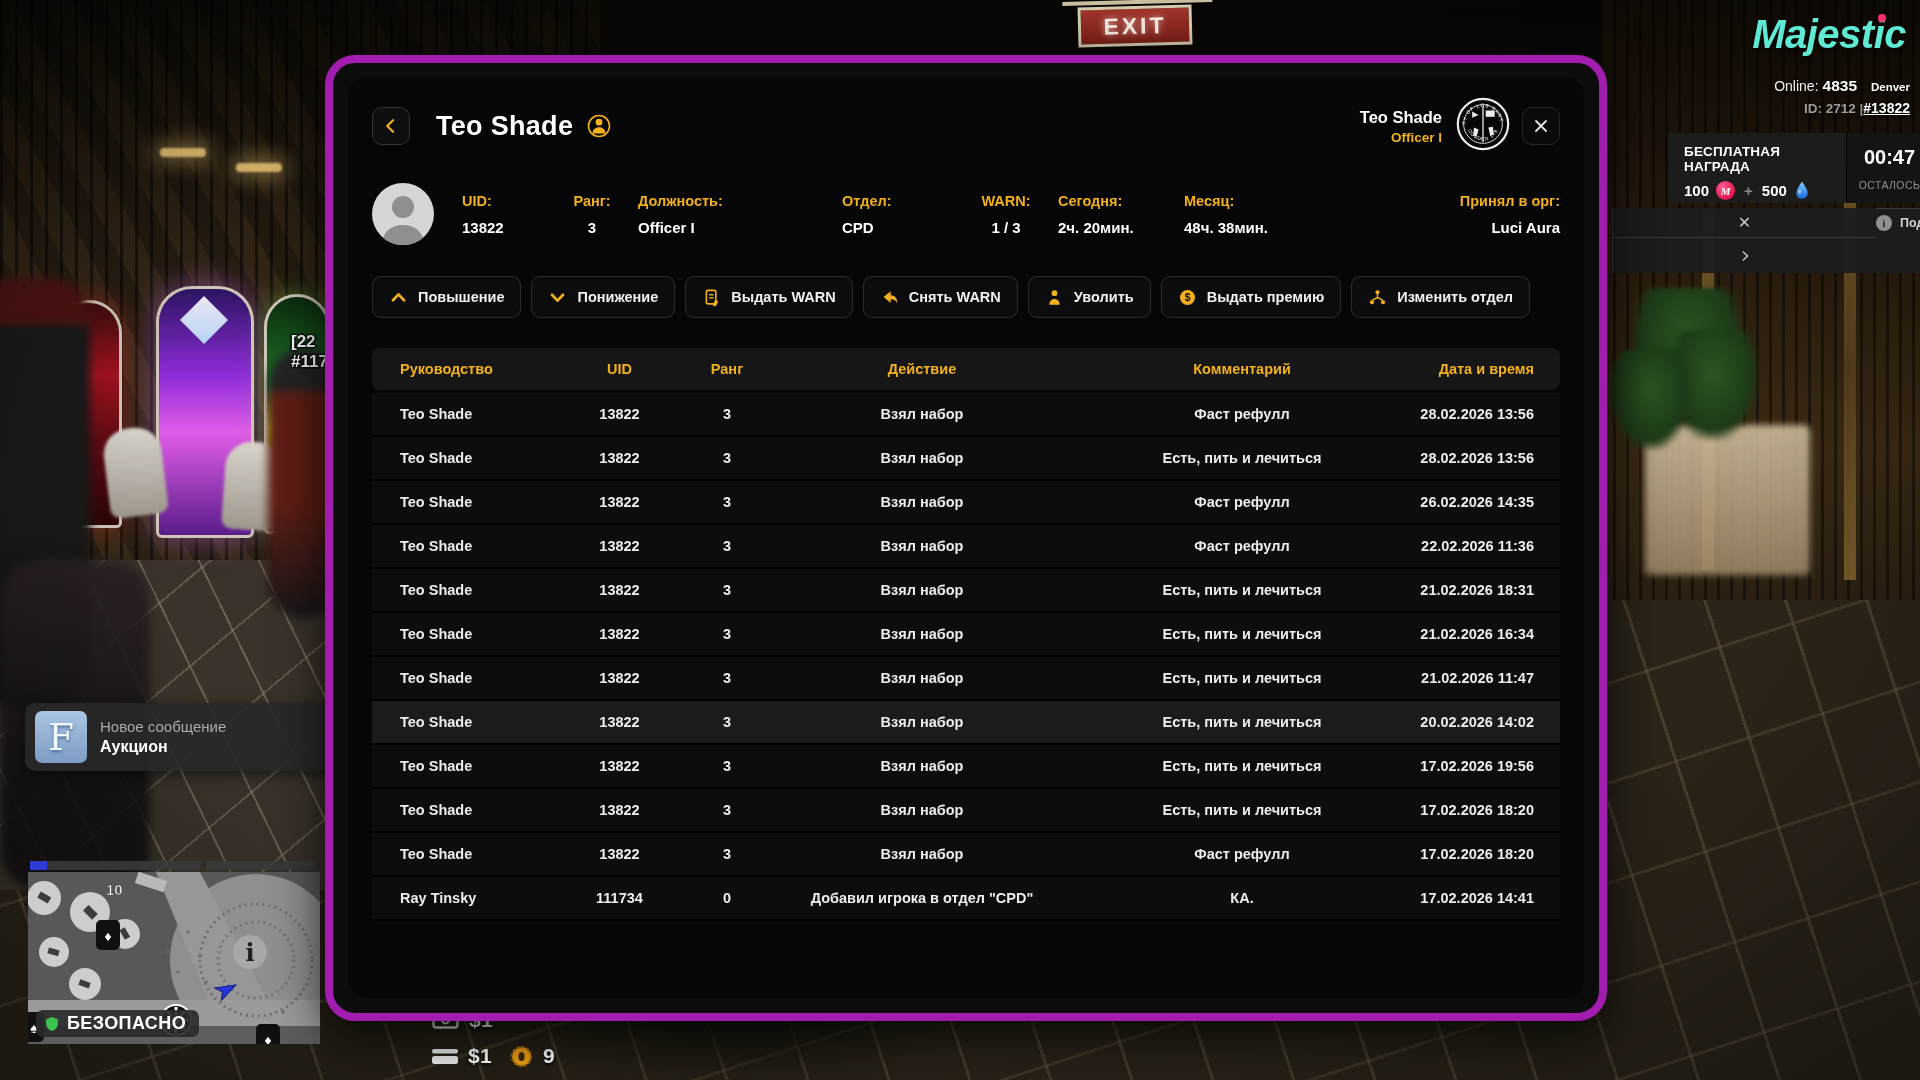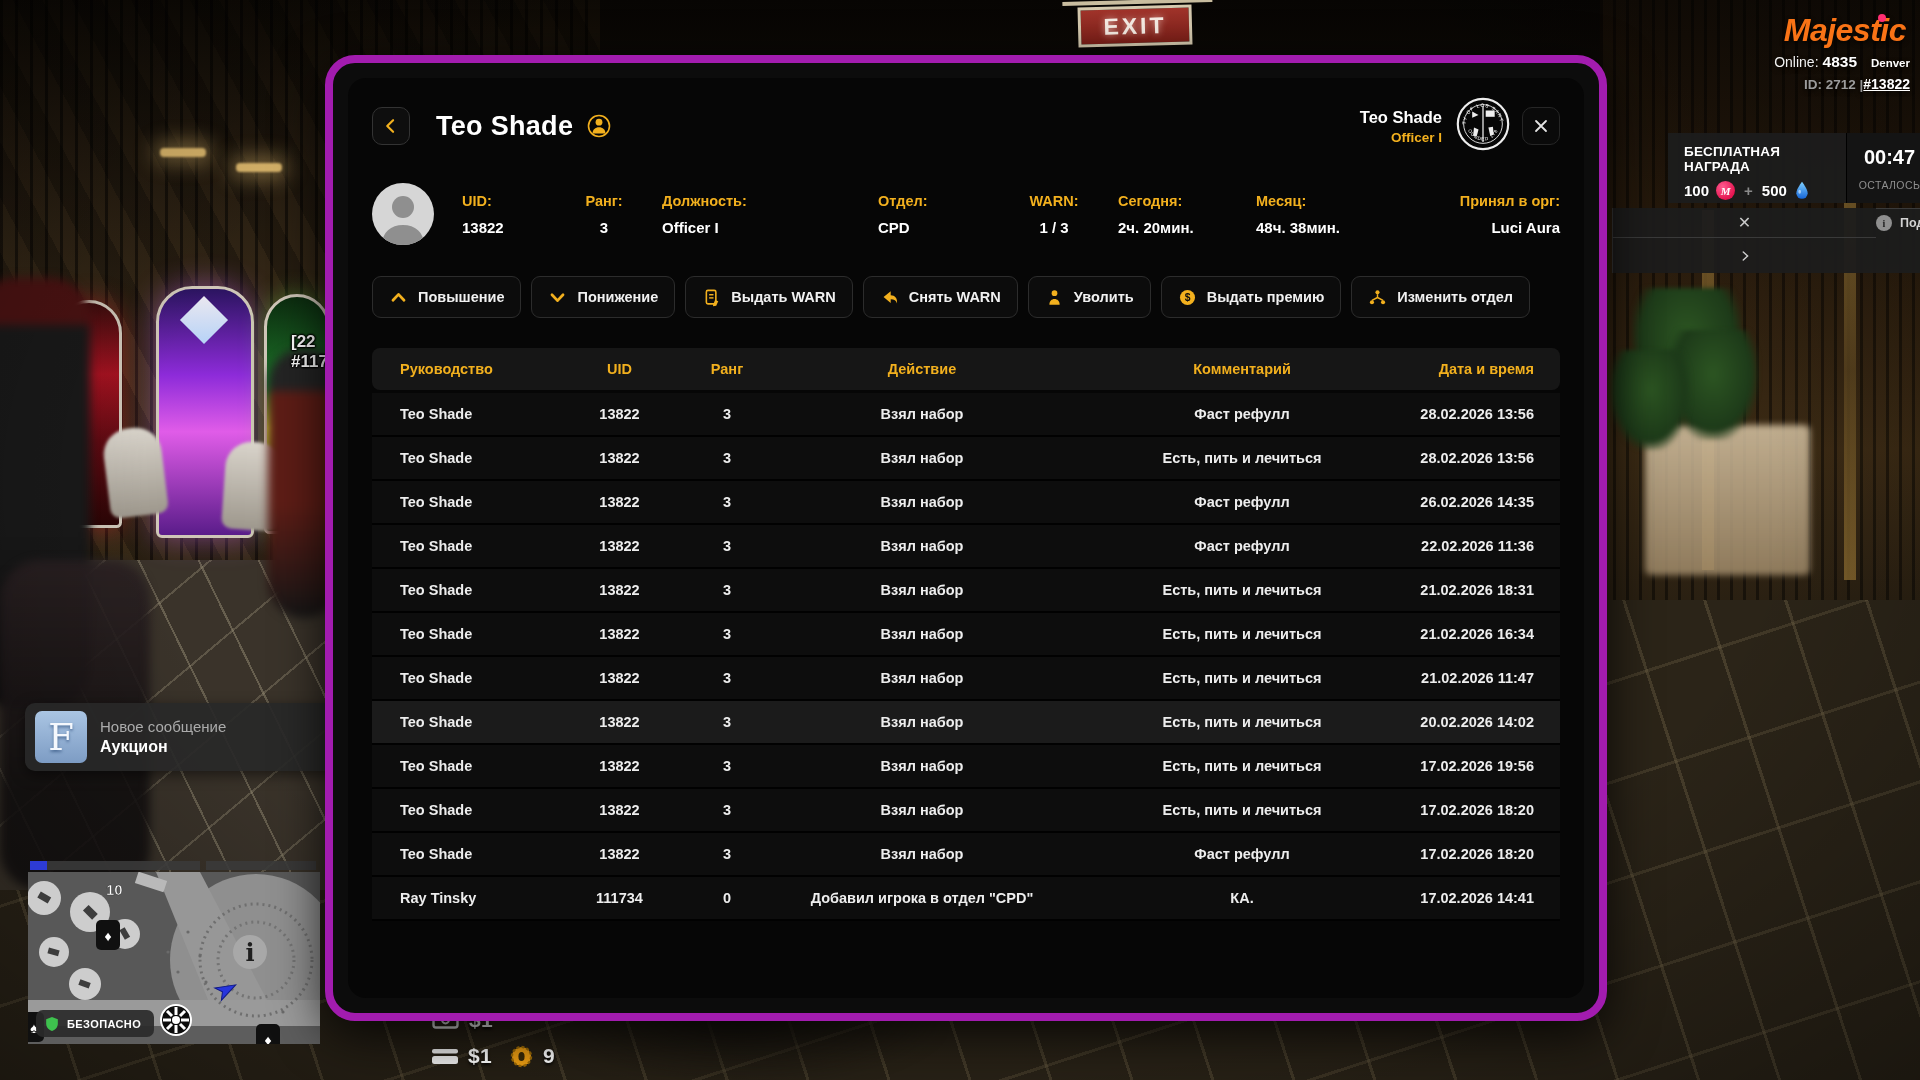--- a/index.html
+++ b/index.html
@@ -96,21 +96,21 @@
 
   
   .minimap { position:absolute; left:28px; top:858px; width:292px; height:190px; z-index:5; }
   .mm-bars { position:absolute; top:3px; left:2px; right:4px; height:9px; display:flex; gap:6px; }
   .mm-bar { background:rgba(58,58,58,.9); flex:1; position:relative; }
   .mm-bar.b1 { flex:1.55; }
   .mm-bar.b1::before { content:''; position:absolute; left:0; top:0; bottom:0; width:17px; background:#2d3bd4; }
   .mm-map { position:absolute; left:0; right:0; top:14px; height:172px; overflow:hidden; }
   .safe-badge { position:absolute; left:8px; top:152px; height:27px; border-radius:7px; z-index:6;
     background:rgba(42,42,42,.92); display:flex; align-items:center; gap:8px; padding:0 13px 0 9px;
-    color:#fff; font-weight:bold; font-size:11px; letter-spacing:.4px; }
+    color:#fff; font-weight:bold; font-size:18px; letter-spacing:.4px; }
 
   
   .money { position:absolute; left:432px; z-index:5; display:flex; align-items:center; gap:10px;
     color:#fff; font-weight:bold; font-size:21px; text-shadow:0 2px 3px rgba(0,0,0,.85); }
   .money.row1 { top:1008px; }
   .money.row2 { top:1044px; }
   .money .num { letter-spacing:.3px; }
 
   
   .modal { position:absolute; left:325px; top:55px; width:1282px; height:966px; z-index:10;
@@ -124,21 +124,21 @@
   .title-icon { margin-left:14px; display:flex; }
   .m-head .spacer { flex:1; }
   .head-user { text-align:right; margin-right:14px; }
   .head-user .hu-name { color:#fff; font-weight:bold; font-size:16.5px; }
   .head-user .hu-rank { color:#f2b01e; font-weight:bold; font-size:13.5px; margin-top:3px; }
   .close-btn { width:38px; height:38px; margin-left:12px; border:1px solid #262626; border-radius:10px;
     background:#0a0a0a; display:flex; align-items:center; justify-content:center; cursor:pointer; }
 
   .m-info { display:flex; align-items:center; margin-top:34px; height:64px; }
   .avatar { width:62px; height:62px; border-radius:50%; background:#d6d6d6; overflow:hidden; flex:0 0 auto; position:relative; }
-  .info-fields { display:flex; flex:1; margin-left:28px; align-items:center;gap:12px; }
+  .info-fields { display:flex; flex:1; margin-left:28px; align-items:center; }
   .ifield { margin-right:8px; }
   .ifield .lab { color:#f2b01e; font-weight:bold; font-size:14.5px; }
   .ifield .val { color:#fff; font-weight:bold; font-size:15px; margin-top:10px; }
   .ifield.w-uid { width:84px; } .ifield.w-rank { width:76px; text-align:center; }
   .ifield.w-pos { width:196px; } .ifield.w-dept { width:112px; }
   .ifield.w-warn { width:88px; text-align:center; } .ifield.w-today { width:118px; }
   .ifield.w-month { width:146px; }
   .ifield.right { margin-left:auto; margin-right:0; text-align:right; }
 
   .m-actions { display:flex; gap:10px; margin-top:30px; }
@@ -154,24 +154,24 @@
   .trow { height:44px; background:#0d0d0d; border-bottom:2px solid #010101; color:#ededed;
     font-weight:bold; font-size:14.5px; cursor:pointer; }
   .trow.hl { background:#1b1b1b; }
   .tc0 { padding-left:28px; text-align:left; }
   .tc1,.tc2,.tc3,.tc4 { text-align:center; }
   .tc5 { text-align:right; padding-right:26px; }
 
   
   .brand { position:absolute; right:10px; top:12px; z-index:6; text-align:right;
     text-shadow:0 2px 5px rgba(0,0,0,.75); }
-  .logo { display:inline-block; position:relative; color:#f97316; font-size:32px; font-weight:bold;
+  .logo { display:inline-block; position:relative; color:#5eead4; font-size:40px; font-weight:bold;
     font-style:italic; letter-spacing:-.5px; padding-right:4px; }
   .logo .dot { position:absolute; top:2px; right:24px; width:8px; height:8px; border-radius:50%; background:#ff2e72; }
-  .online-line { margin-top:4px; color:#f0f0f0; font-size:14px; }
+  .online-line { margin-top:20px; color:#f0f0f0; font-size:14px; }
   .online-line .ov { font-weight:bold; font-size:15.5px; color:#fff; margin-left:4px; }
   .online-line .city { font-weight:bold; font-size:11.5px; color:#fff; margin-left:14px; }
   .id-line { margin-top:5px; font-weight:bold; font-size:13.5px; color:#9c9c9c; }
   .id-line .pid { color:#fff; font-size:14px;text-decoration:underline; }
 
   .p1 { position:absolute; left:1668px; top:133px; width:308px; height:70px; z-index:6;
     display:flex; background:rgba(28,28,28,.95); }
   .p1-main { flex:1; padding:11px 0 0 16px; }
   .p1-title { color:#fff; font-weight:bold; font-size:13.5px; letter-spacing:.2px; }
   .p1-row { display:flex; align-items:center; gap:7px; margin-top:7px; color:#fff; font-weight:bold; font-size:15px; }

